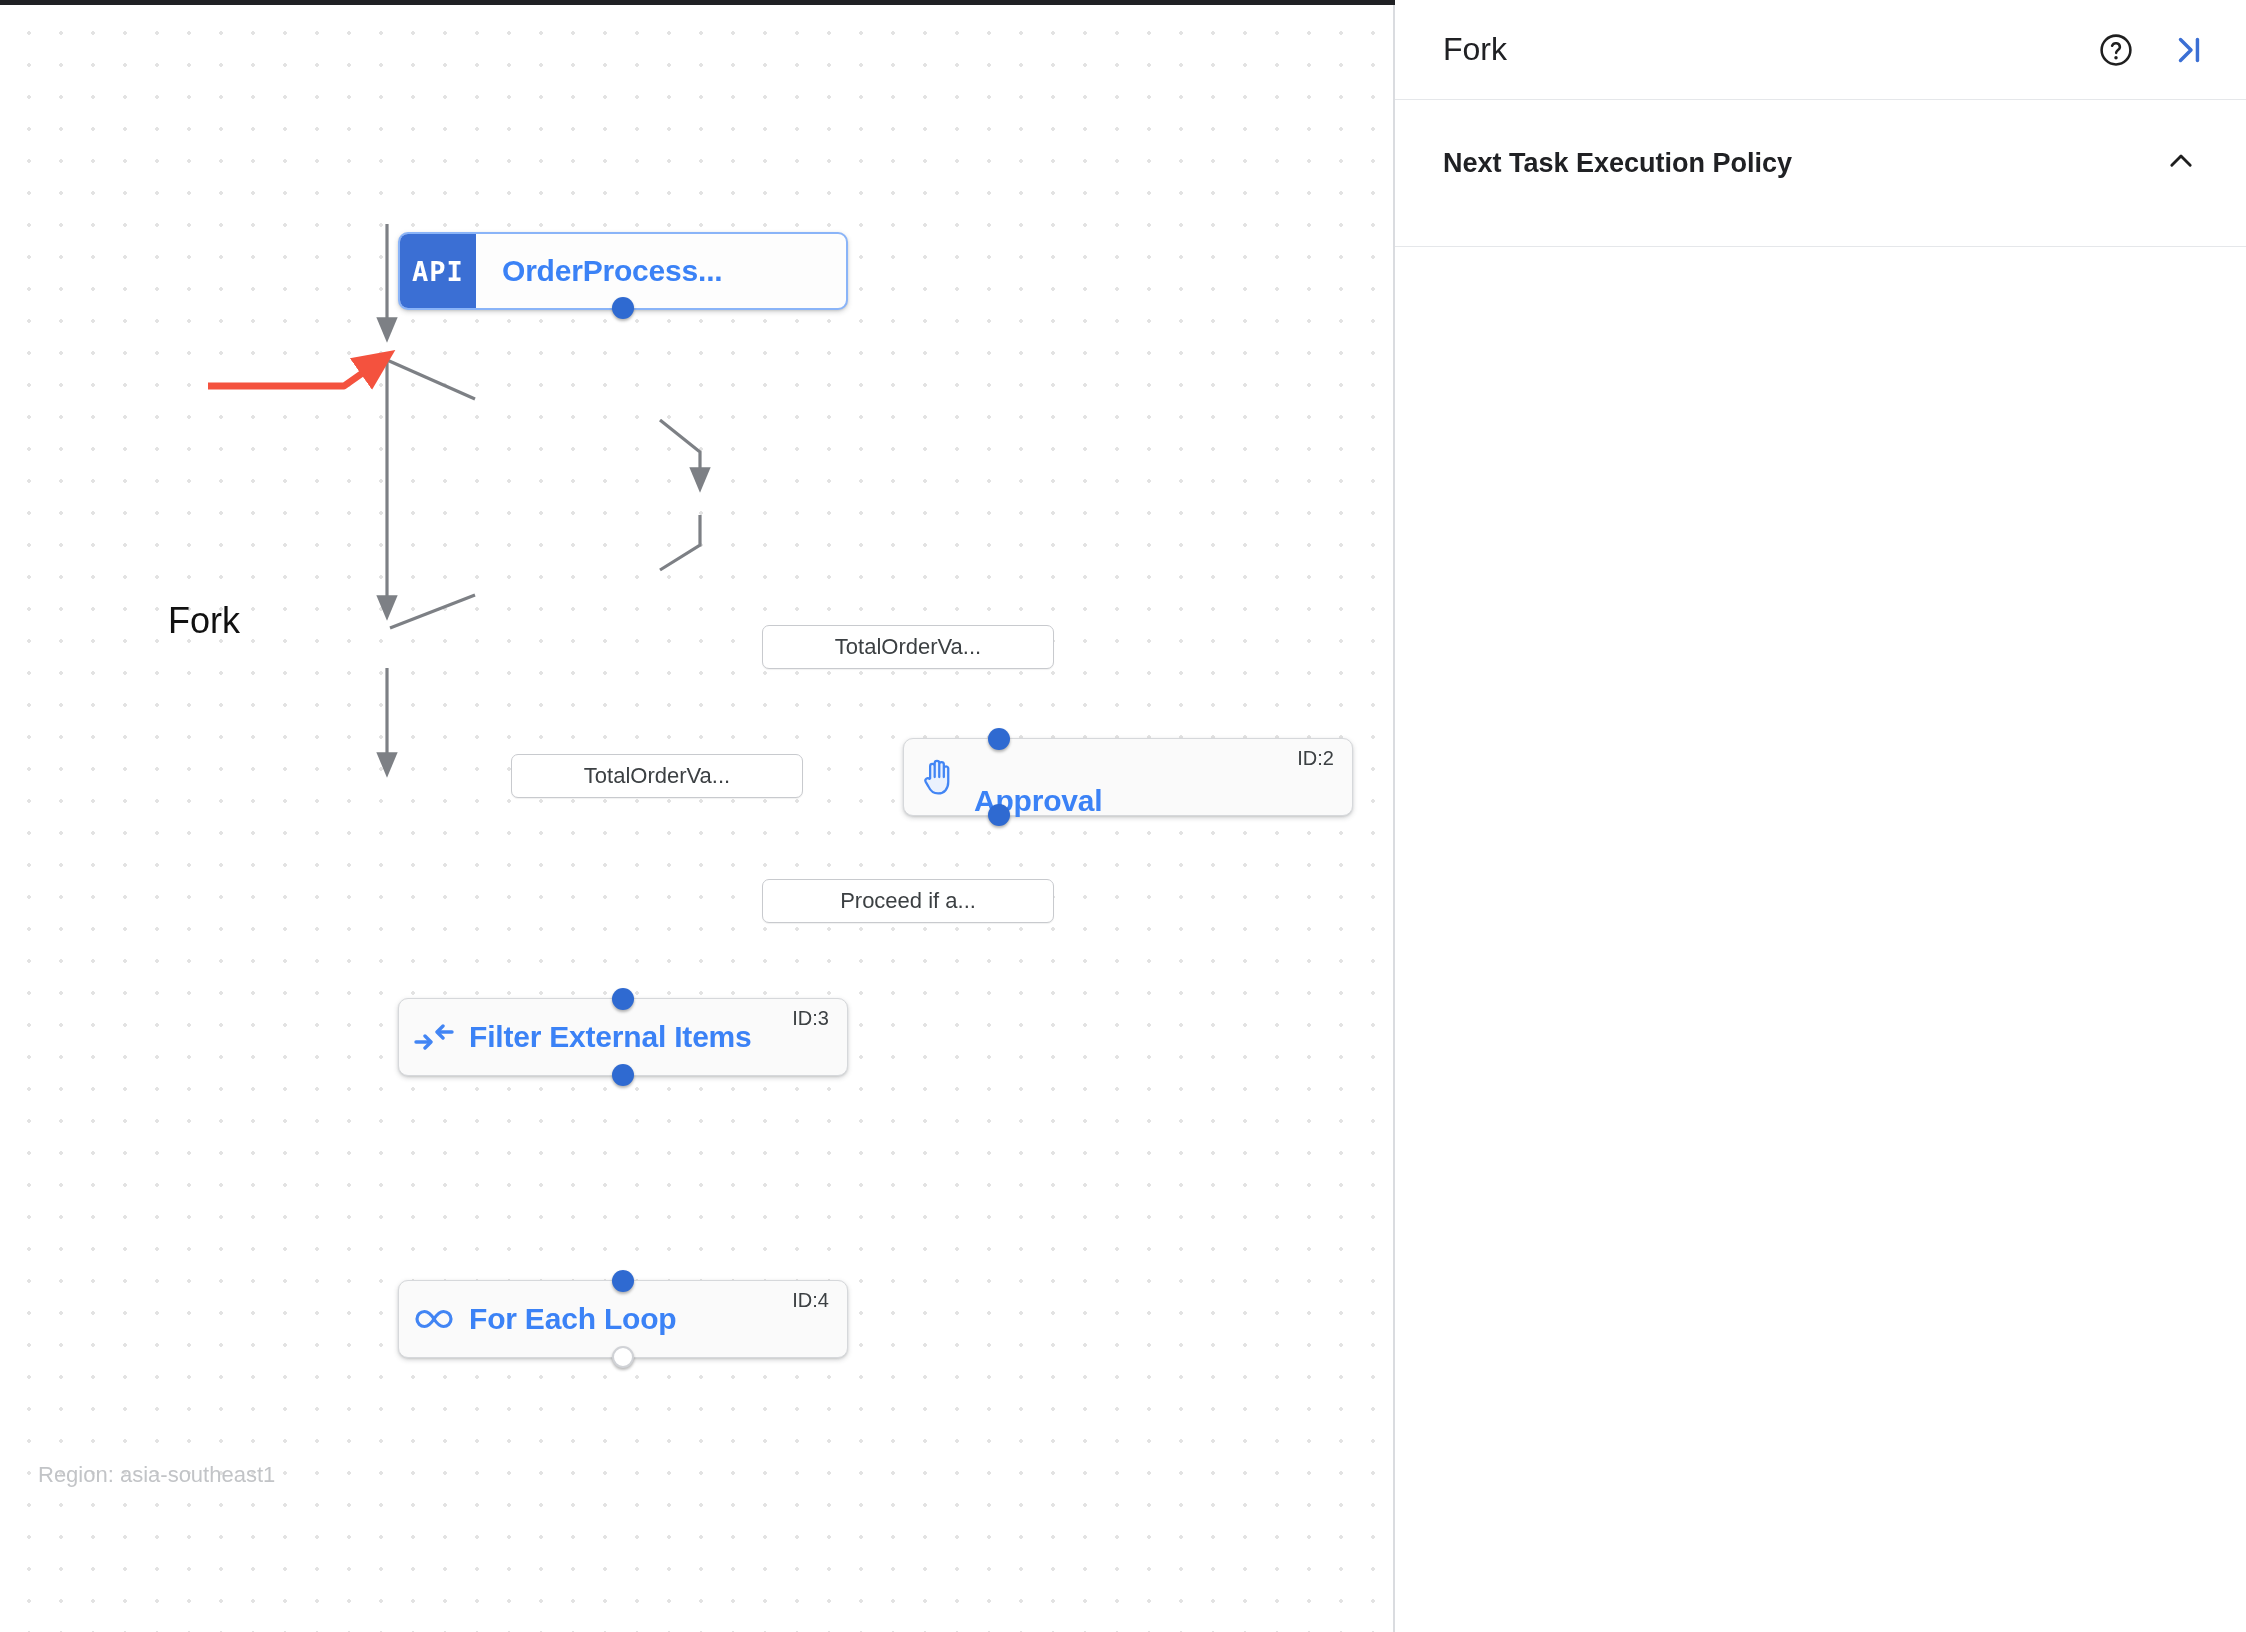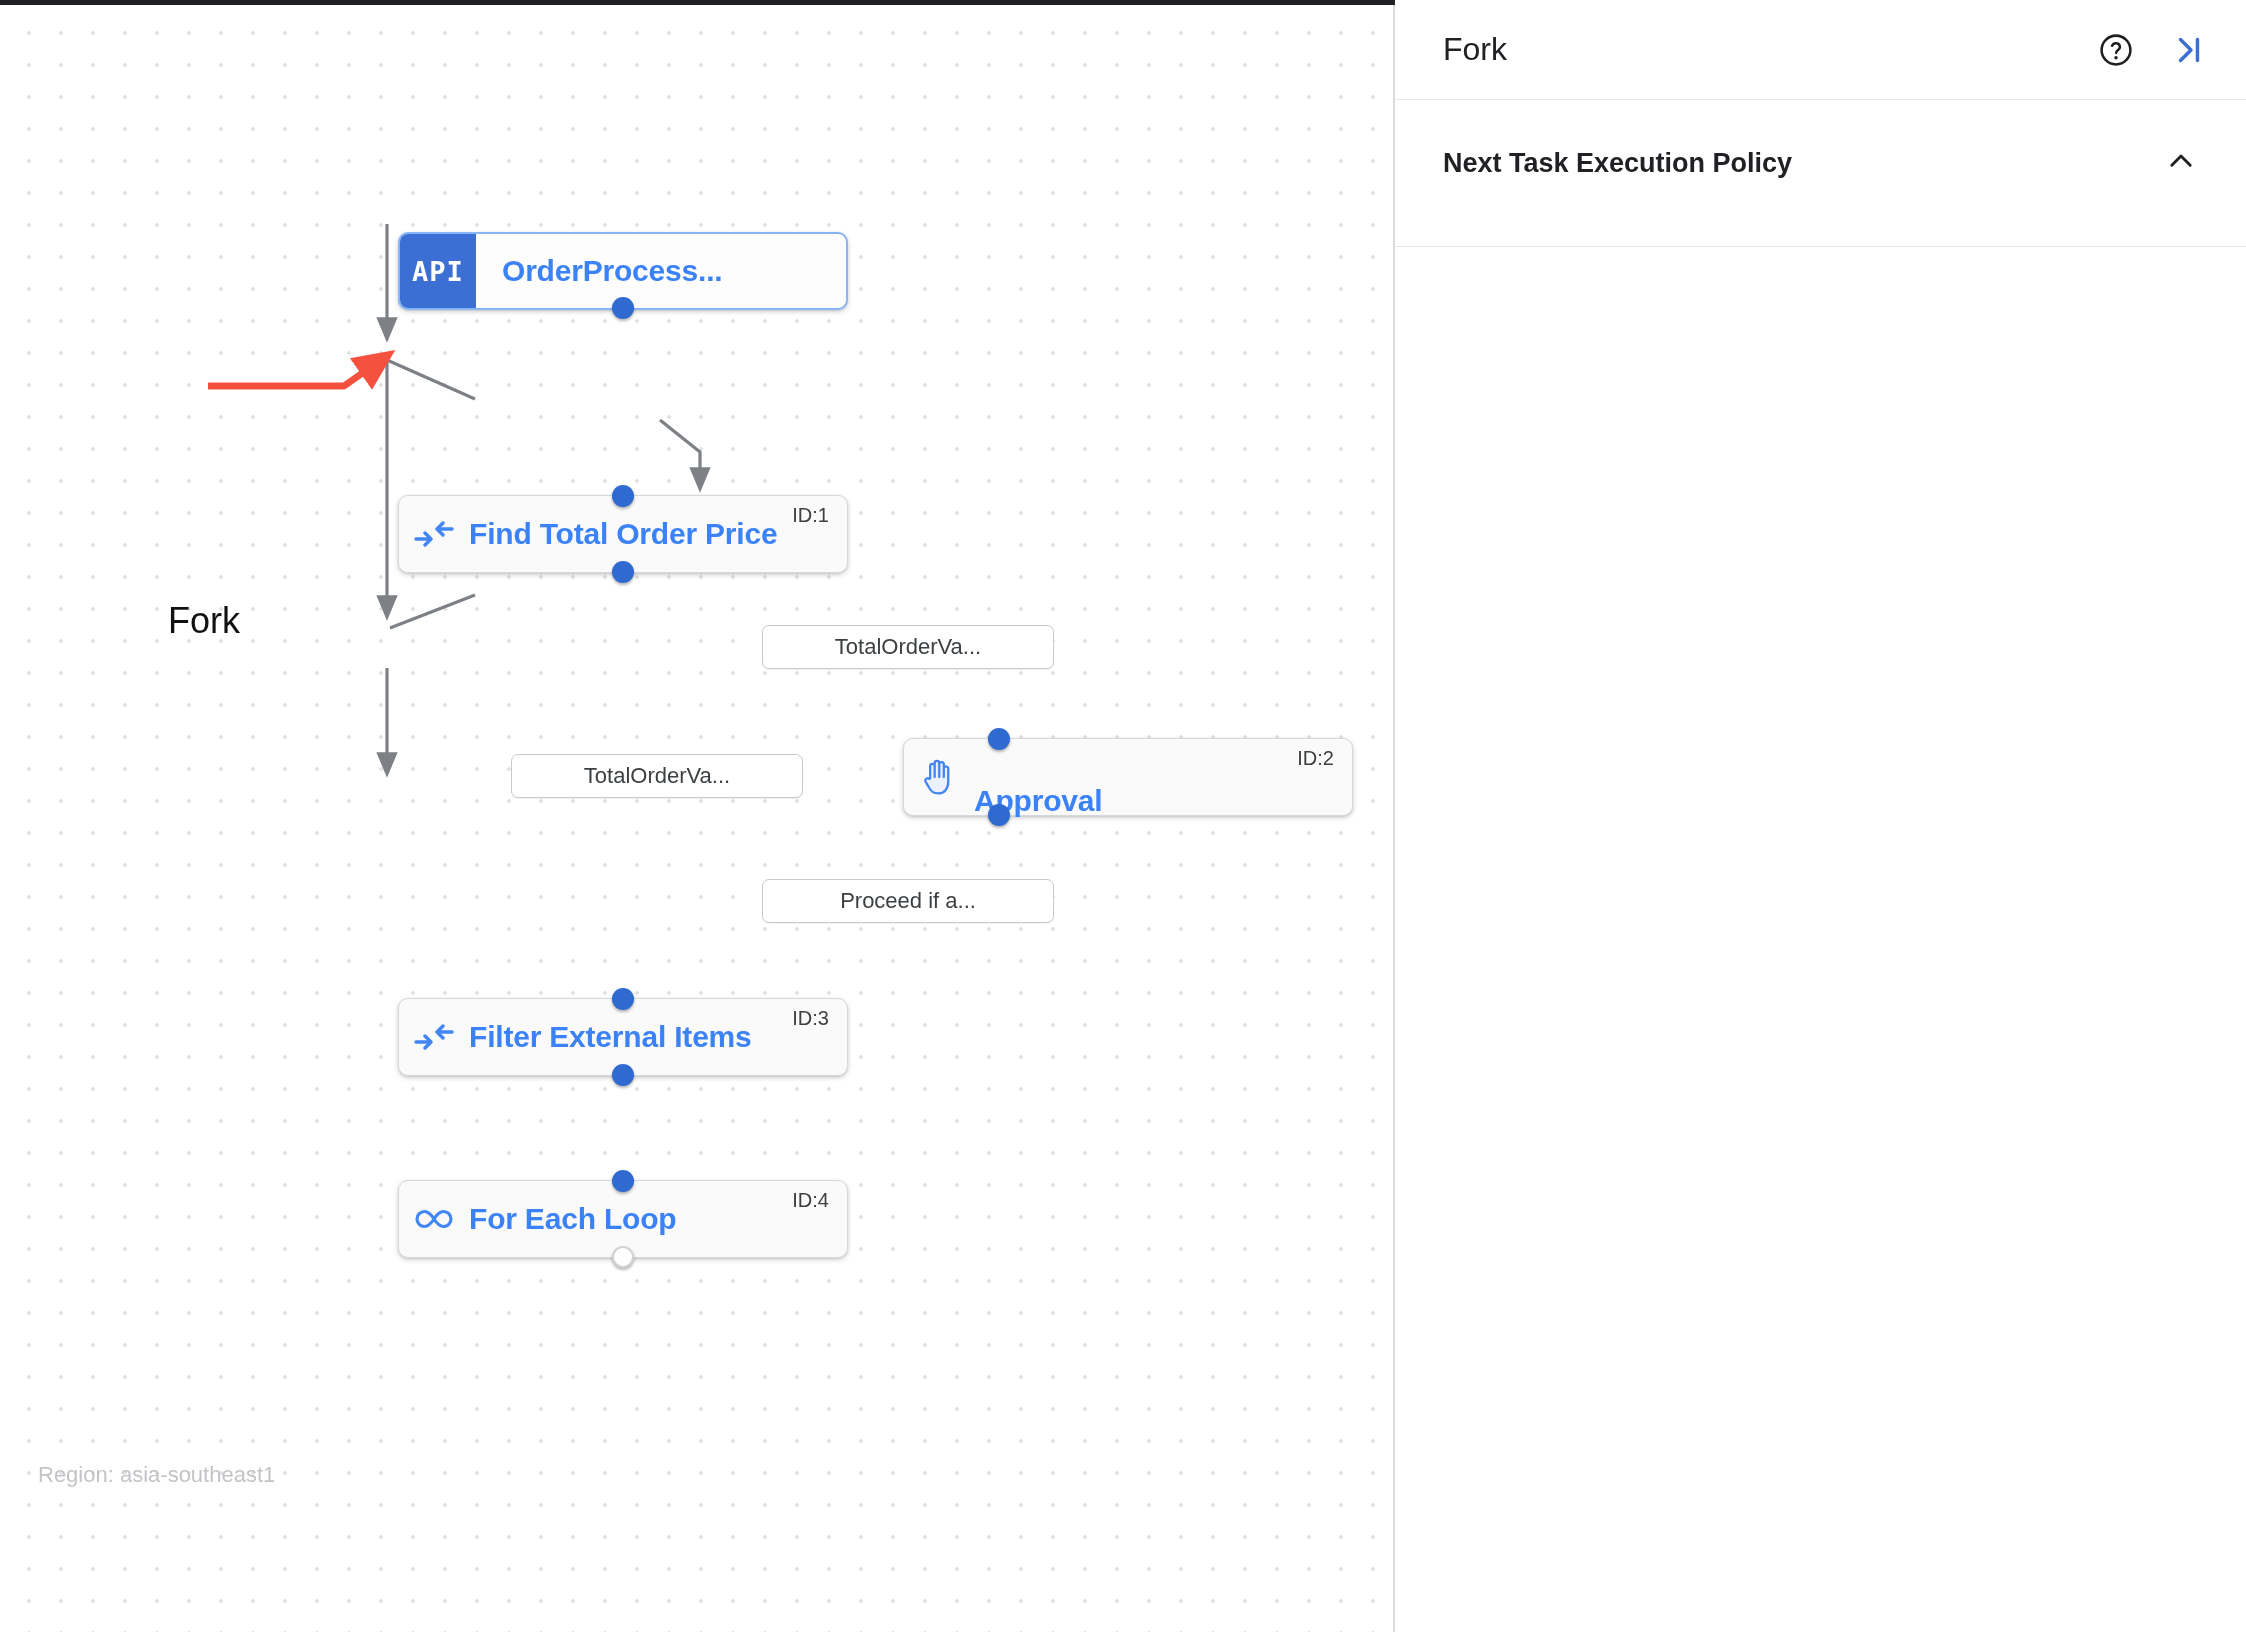--- a/index.html
+++ b/index.html
@@ -313,38 +313,20 @@
     <div class="annot-label" style="left:168px; top:600px;">Fork</div>
 
     <div class="node selected" style="left:398px; top:232px; width:450px; height:78px;">
       <div class="api-badge">API</div>
       <div style="flex:1 1 auto; padding-left:26px;">
         <span class="node-title">OrderProcess...</span>
       </div>
       <div class="dot" style="left:50%; margin-left:-11px; bottom:-11px;"></div>
     </div>
 
-    <div class="node" style="left:398px; top:495px; width:450px; height:78px;">
-      <div class="node-icon">
-        <svg width="40" height="26" viewBox="0 0 40 26">
-          <g stroke="#4285f4" stroke-width="3.4" fill="none" stroke-linecap="round" stroke-linejoin="round">
-            <line x1="2" y1="18" x2="16" y2="18"></line>
-            <polyline points="11,12 17,18 11,24"></polyline>
-            <line x1="38" y1="8" x2="24" y2="8"></line>
-            <polyline points="29,2 23,8 29,14"></polyline>
-          </g>
-        </svg>
-      </div>
-      <div style="flex:1 1 auto;">
-        <span class="node-title">Find Total Order Price</span>
-      </div>
-      <div class="node-id">ID:1</div>
-      <div class="dot" style="left:50%; margin-left:-11px; top:-11px;"></div>
-      <div class="dot" style="left:50%; margin-left:-11px; bottom:-11px;"></div>
-    </div>
 
     <div class="node" style="left:903px; top:738px; width:450px; height:78px;">
       <div class="node-icon">
         <svg width="34" height="38" viewBox="0 0 26 30">
           <g stroke="#4285f4" stroke-width="1.8" fill="#eaf1fd" stroke-linecap="round" stroke-linejoin="round">
             <path d="M6 16 V6.5 a1.8 1.8 0 0 1 3.6 0 V15 V4 a1.8 1.8 0 0 1 3.6 0 V15 V5 a1.8 1.8 0 0 1 3.6 0 V15 V8 a1.8 1.8 0 0 1 3.5 0 V19 c0 5 -3 9 -8 9 c-4.4 0 -6.2 -2.4 -7.6 -5.4 L2.4 18.6 a1.9 1.9 0 0 1 3.1 -2.1 Z"></path>
           </g>
         </svg>
       </div>
       <div style="flex:1 1 auto;margin-top:48px;">
@@ -367,21 +349,21 @@
         </svg>
       </div>
       <div style="flex:1 1 auto;">
         <span class="node-title">Filter External Items</span>
       </div>
       <div class="node-id">ID:3</div>
       <div class="dot" style="left:50%; margin-left:-11px; top:-11px;"></div>
       <div class="dot" style="left:50%; margin-left:-11px; bottom:-11px;"></div>
     </div>
 
-    <div class="node" style="left:398px; top:1180px; width:450px; height:78px;">
+    <div class="node" style="left:398px; top:1280px; width:450px; height:78px;">
       <div class="node-icon">
         <svg width="42" height="24" viewBox="0 0 42 24">
           <g stroke="#4285f4" stroke-width="3.2" fill="none" stroke-linecap="round">
             <path d="M21 12 c-3.5 -5.5 -6 -7.5 -9.5 -7.5 a7.5 7.5 0 0 0 0 15 c3.5 0 6 -2 9.5 -7.5 c3.5 -5.5 6 -7.5 9.5 -7.5 a7.5 7.5 0 0 1 0 15 c-3.5 0 -6 -2 -9.5 -7.5 Z"></path>
           </g>
         </svg>
       </div>
       <div style="flex:1 1 auto;">
         <span class="node-title">For Each Loop</span>
       </div>

